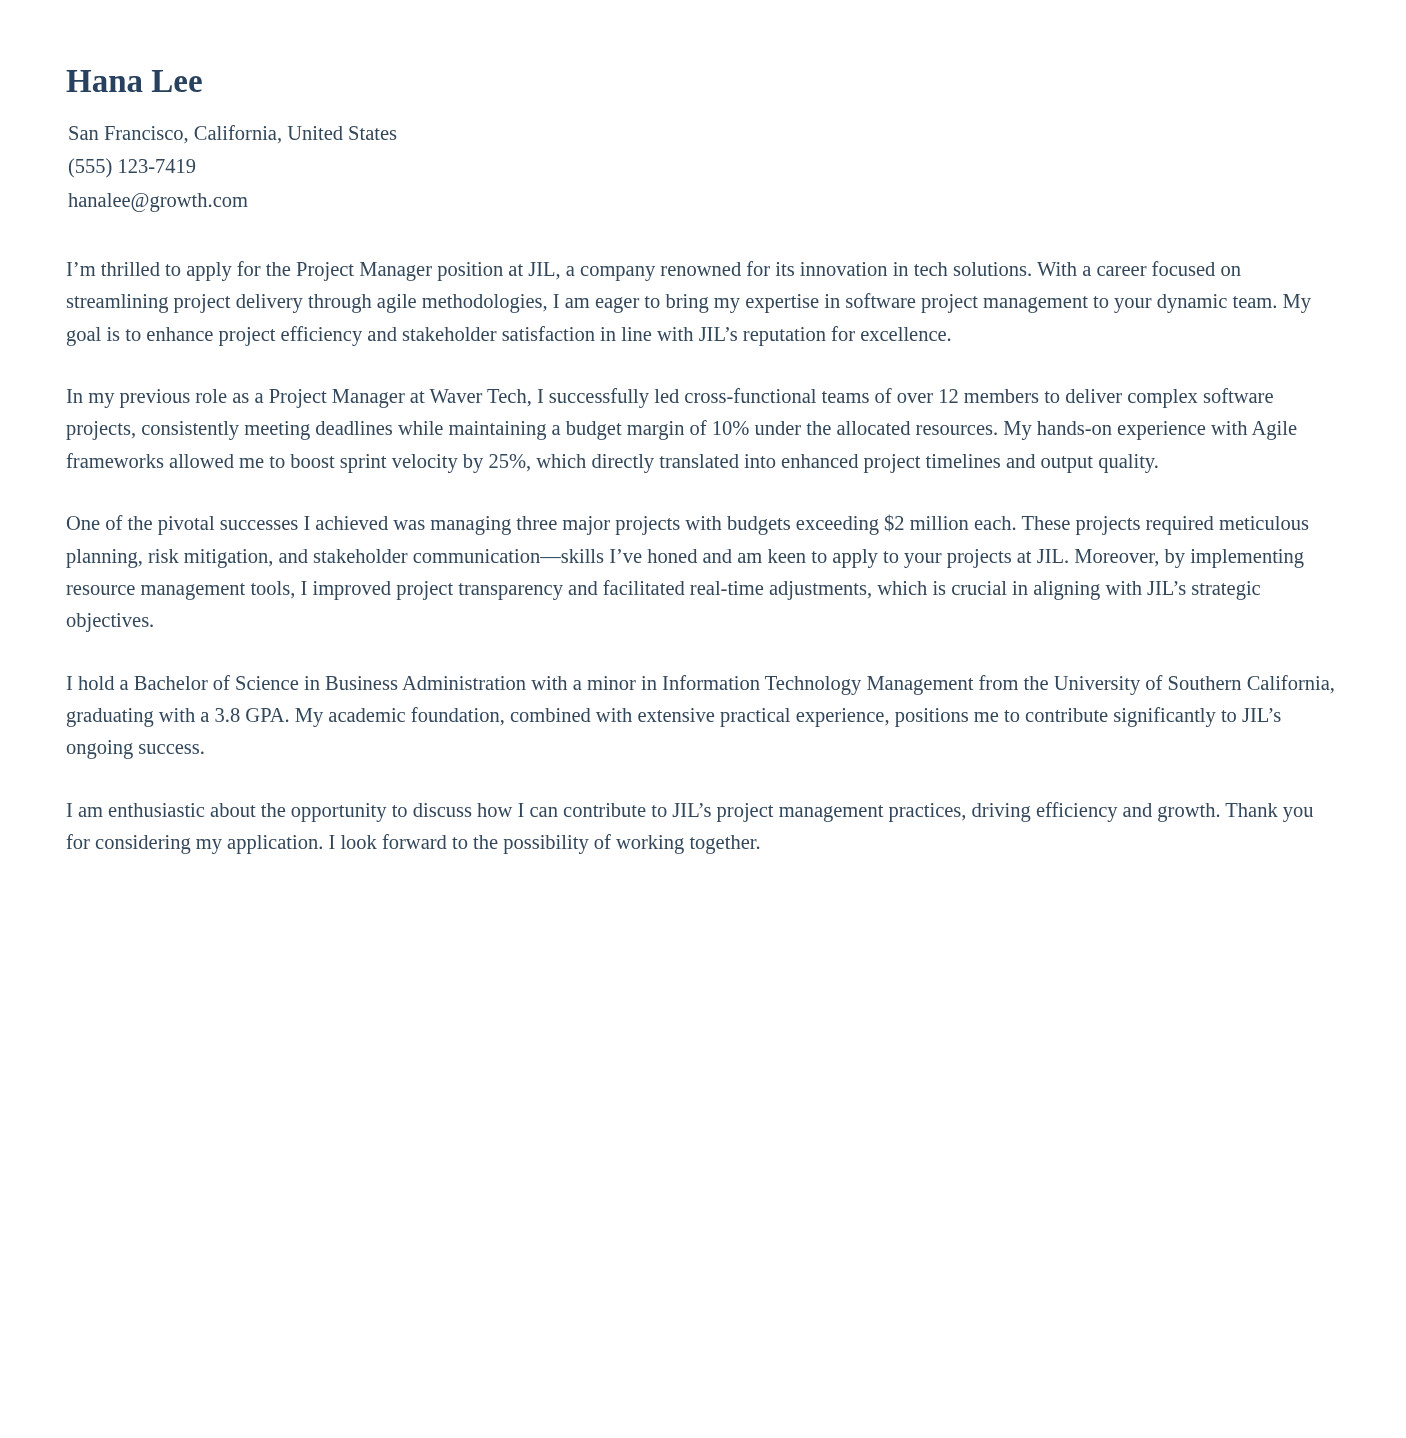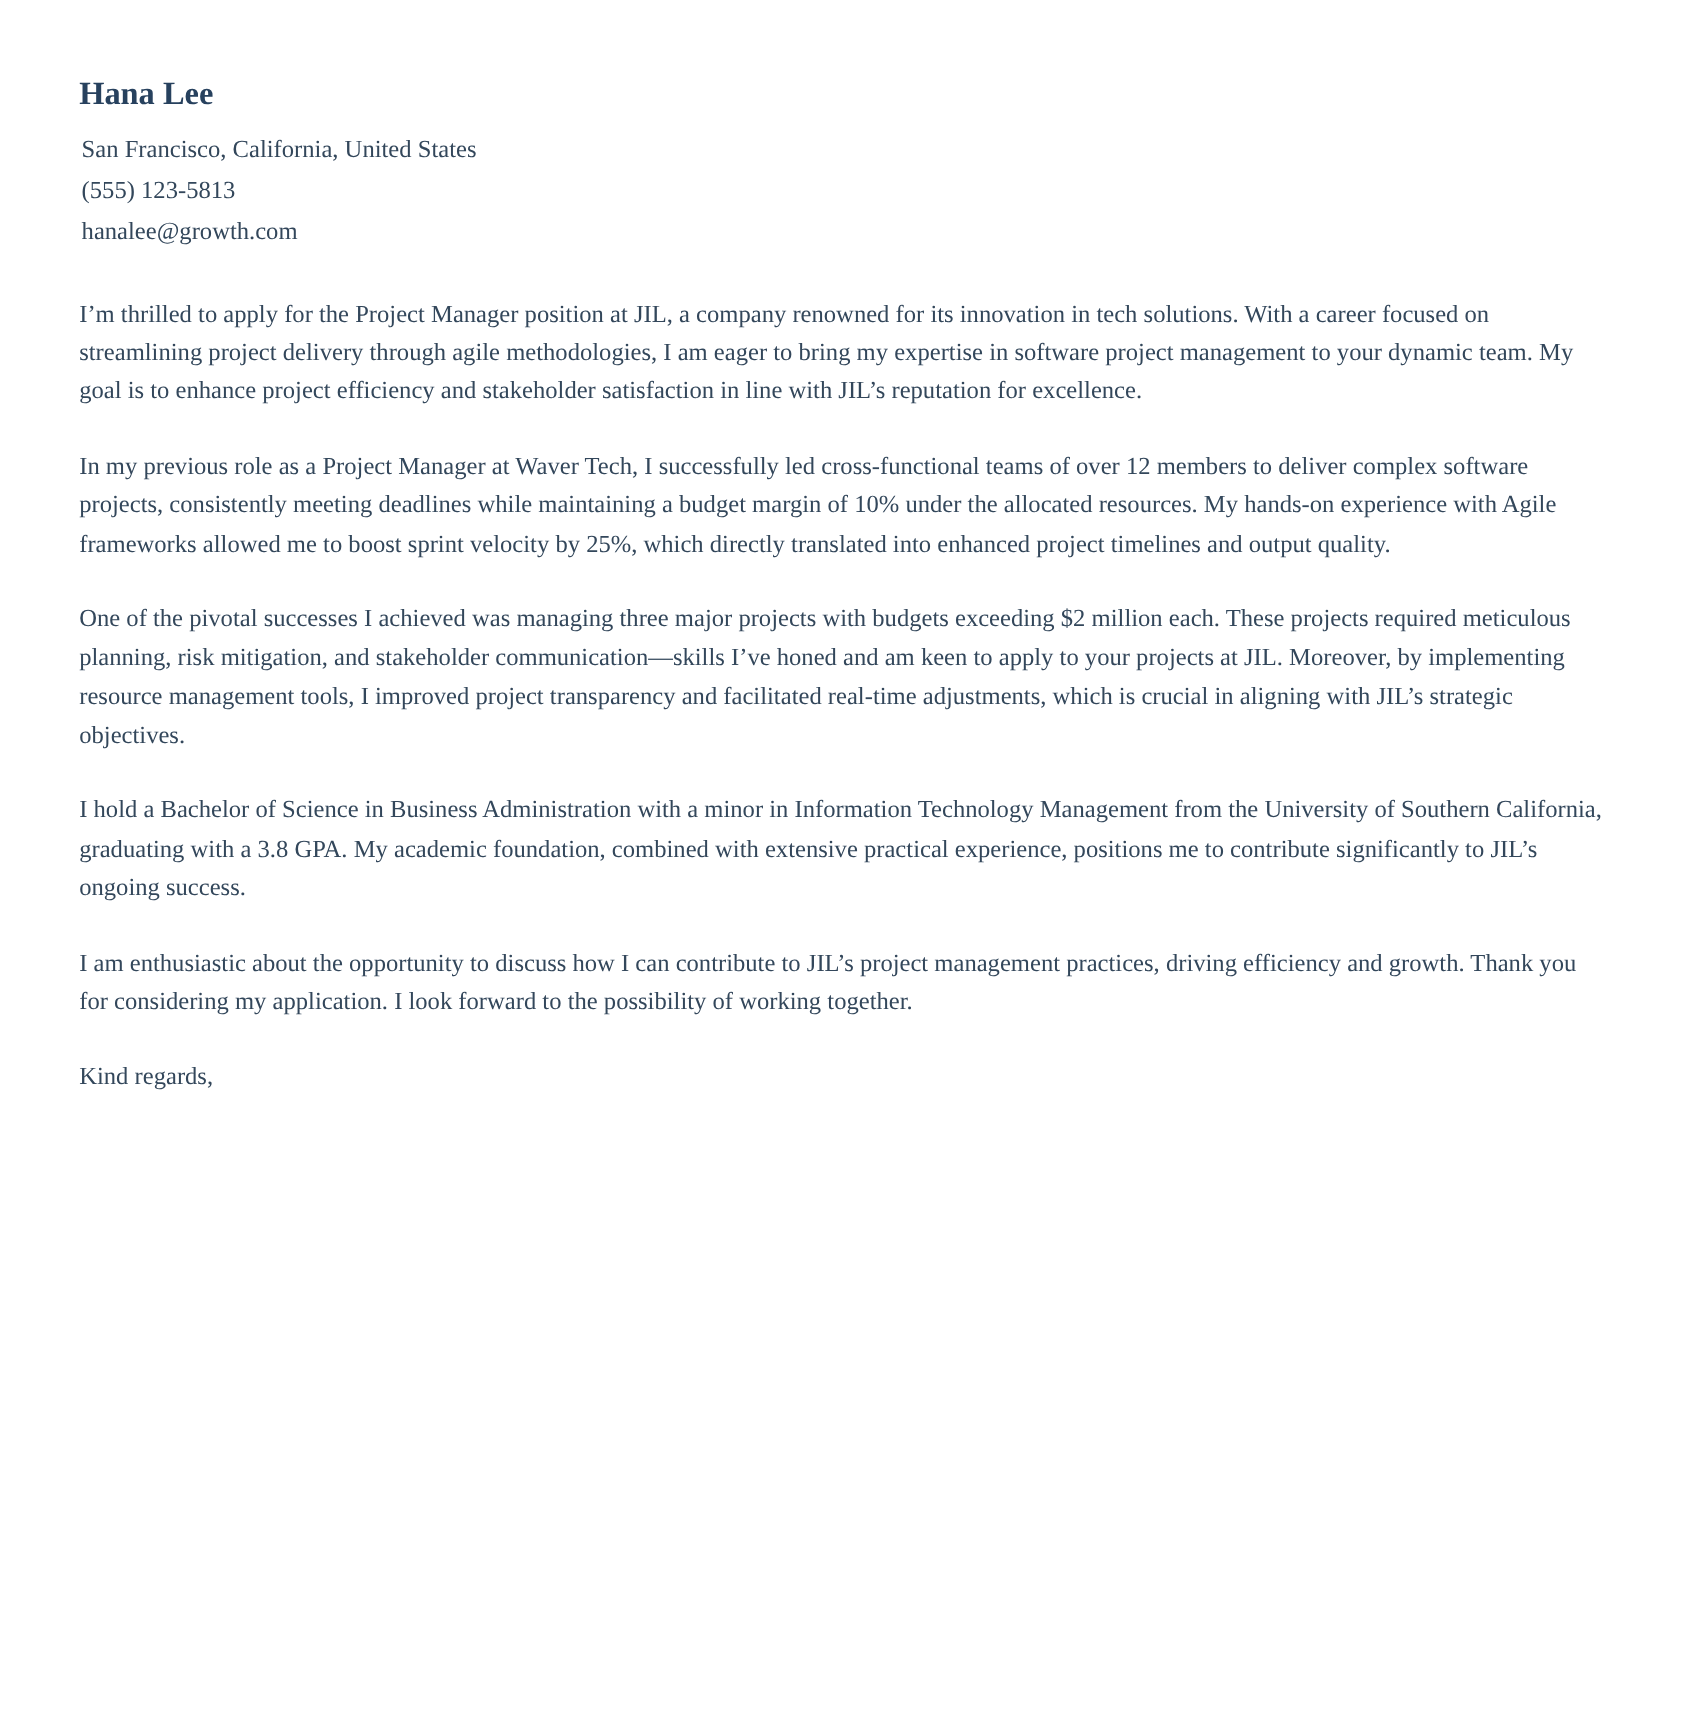--- a/index.html
+++ b/index.html
@@ -14,21 +14,21 @@
     background: #ffffff;
     padding: 62px 66px;
     font-family: "Liberation Serif", "DejaVu Serif", serif;
     color: #33475b;
     font-size: 20.5px;
     line-height: 1.58;
     overflow: hidden;
   }
   .applicant-name {
     font-family: "Liberation Serif", "DejaVu Serif", serif;
-    font-size: 27px;
+    font-size: 33px;
     font-weight: 700;
     color: #27415e;
     margin: 0 0 16px 0;
     line-height: 1.2;
   }
   .contact-block {
     margin: 0 0 36px 0;
   }
   .contact-block div {
     margin: 2px;
@@ -47,31 +47,30 @@
 </style>
 </head>
 <body>
 
 <div class="page">
 
   <h1 class="applicant-name">Hana Lee</h1>
 
   <div class="contact-block">
     <div>San Francisco, California, United States</div>
-    <div>(555) 123-5813</div>
+    <div>(555) 123-7419</div>
     <div>hanalee@growth.com</div>
   </div>
 
 
 
   <p>I’m thrilled to apply for the Project Manager position at JIL, a company renowned for its innovation in tech solutions. With a career focused on streamlining project delivery through agile methodologies, I am eager to bring my expertise in software project management to your dynamic team. My goal is to enhance project efficiency and stakeholder satisfaction in line with JIL’s reputation for excellence.</p>
 
   <p>In my previous role as a Project Manager at Waver Tech, I successfully led cross-functional teams of over 12 members to deliver complex software projects, consistently meeting deadlines while maintaining a budget margin of 10% under the allocated resources. My hands-on experience with Agile frameworks allowed me to boost sprint velocity by 25%, which directly translated into enhanced project timelines and output quality.</p>
 
   <p>One of the pivotal successes I achieved was managing three major projects with budgets exceeding $2 million each. These projects required meticulous planning, risk mitigation, and stakeholder communication—skills I’ve honed and am keen to apply to your projects at JIL. Moreover, by implementing resource management tools, I improved project transparency and facilitated real-time adjustments, which is crucial in aligning with JIL’s strategic objectives.</p>
 
   <p>I hold a Bachelor of Science in Business Administration with a minor in Information Technology Management from the University of Southern California, graduating with a 3.8 GPA. My academic foundation, combined with extensive practical experience, positions me to contribute significantly to JIL’s ongoing success.</p>
 
   <p>I am enthusiastic about the opportunity to discuss how I can contribute to JIL’s project management practices, driving efficiency and growth. Thank you for considering my application. I look forward to the possibility of working together.</p>
 
-  <p class="closing-line">Kind regards,</p>
 
 </div>
 
 </body></html>

